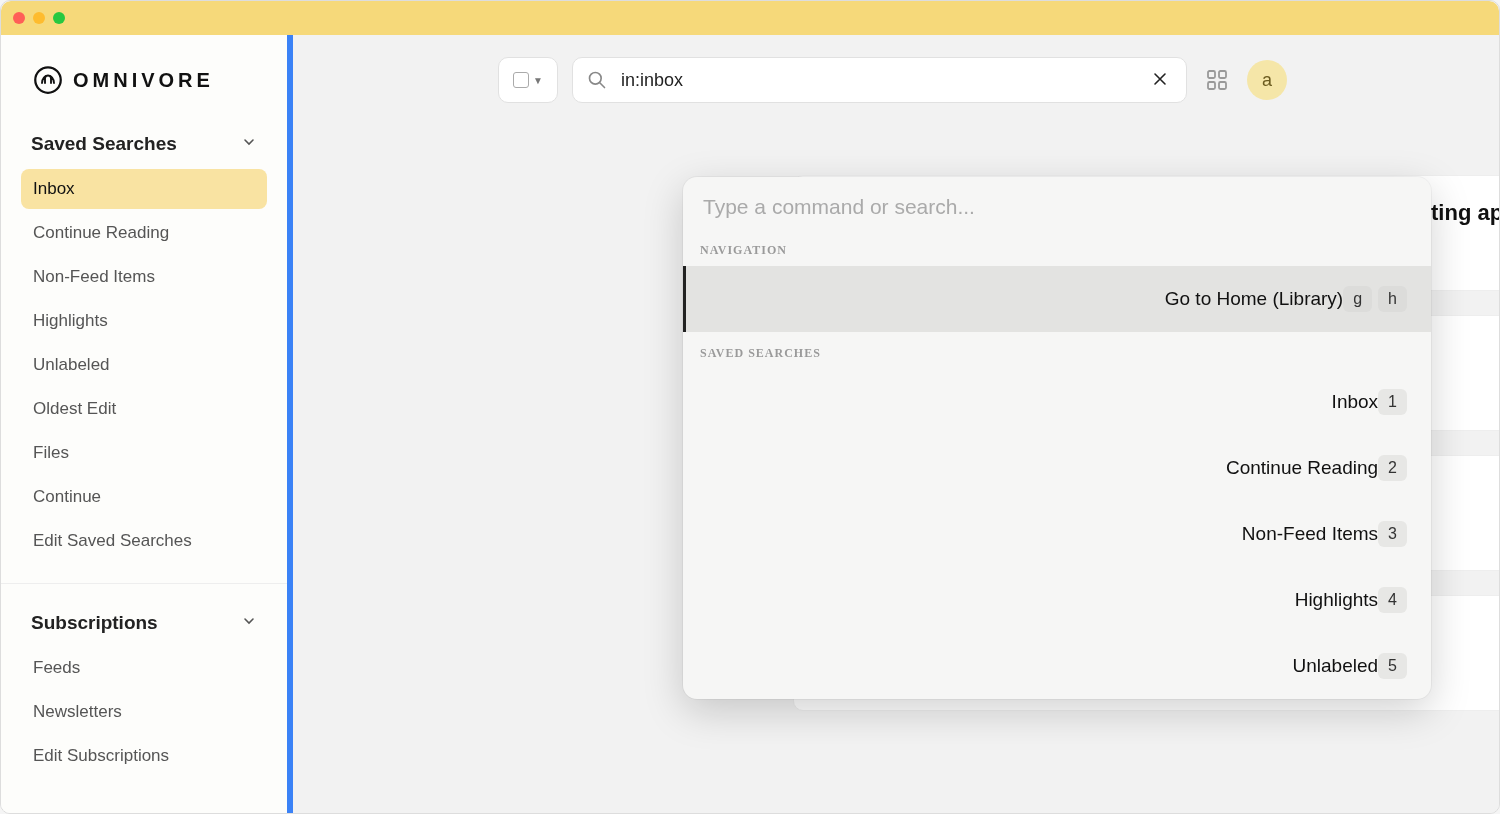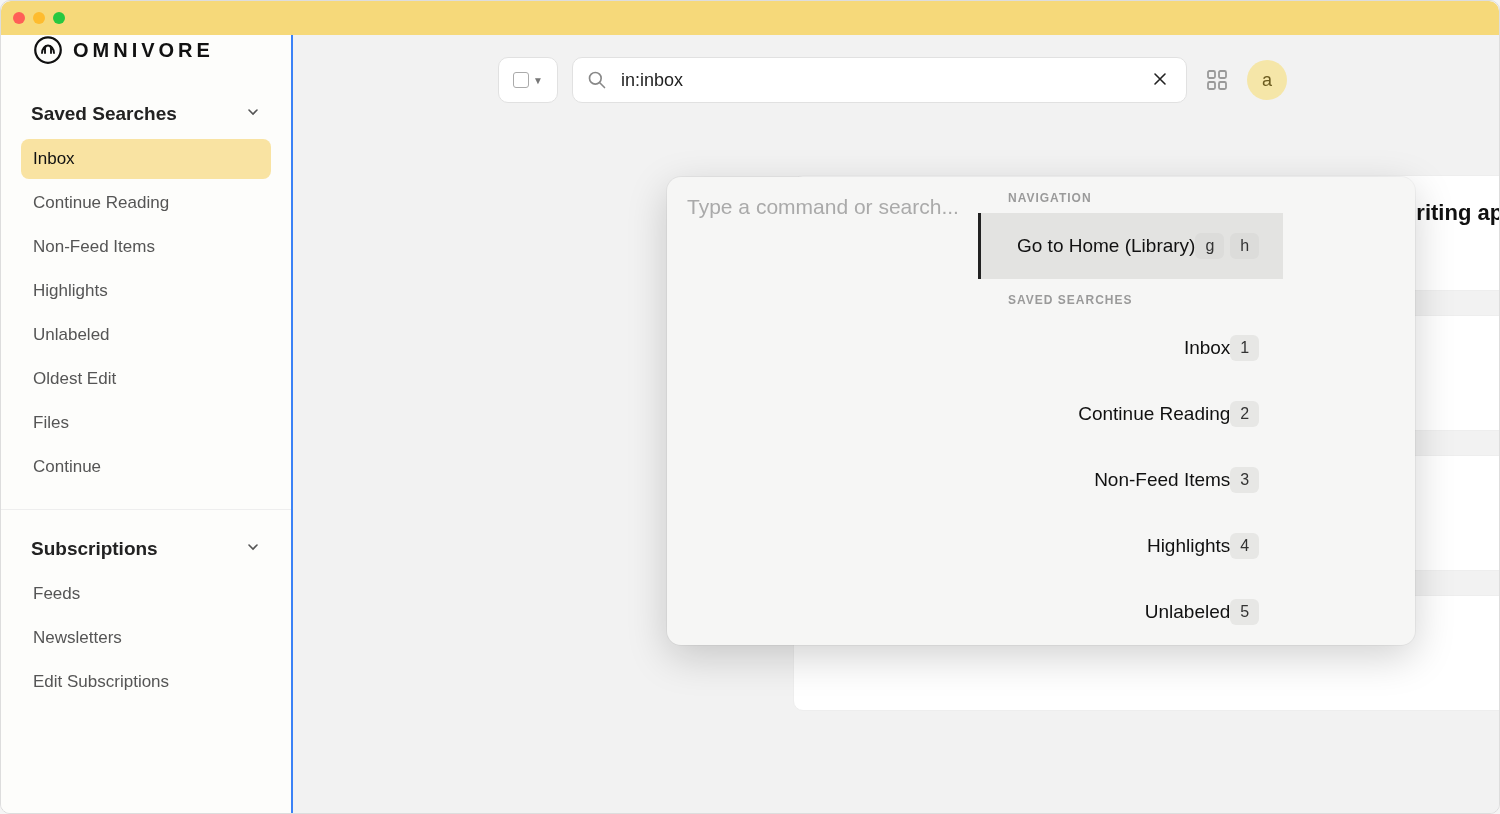--- a/index.html
+++ b/index.html
@@ -31,21 +31,22 @@
   .app {
     display: flex;
     height: calc(100% - 34px);
     background: #f2f2f2;
   }
 
   
   .sidebar {
     width: 292px;
     background: #fdfdfb;
-    border-right: 2px solid #3b82f6;
+    border-right: 6px solid #3b82f6;
+    padding-top: 30px;
     display: flex;
     flex-direction: column;
   }
   .logo-row {
     display: flex;
     align-items: center;
     gap: 10px;
     padding: 0 32px 38px 32px;
   }
   .logo-icon {
@@ -180,48 +181,49 @@
     padding-right: 0;
     padding-left: 560px;
     white-space: nowrap;
     overflow:hidden;
   }
 
   
   .palette {
     position: absolute;
     top: 142px;
-    left: 374px;
+    left: 390px;
     width: 748px;
     max-height: 560px;
     background: #f6f6f5;
     border-radius: 14px;
     box-shadow: 0 12px 40px rgba(0,0,0,0.18), 0 0 0 1px rgba(0,0,0,0.04);
     overflow: hidden;
     display: flex;
-    flex-direction: row;
+    flex-direction: column;
   }
   .palette-input {
     padding: 18px 20px 10px 20px;
   }
   .palette-input input {
     width: 100%;
     border: none;
     outline: none;
     background: transparent;
     font-size: 21px;
     color: #333;
   }
   .palette-input input::placeholder { color: #aaa; }
   .palette-group-label {
     font-size: 12px;
     letter-spacing: 1px;
     color: #9a9a9a;
     font-weight: 600;
-    padding: 14px 20px 8px 30px;
+    padding: 14px 20px 8px 17px;
+    font-family: Liberation Serif, serif;
   }
   .palette-item {
     display: flex;
     align-items: center;
     justify-content: flex-end;
     padding: 20px 24px 20px 36px;
     font-size: 19px;
     color: #111;
     cursor: pointer;
     border-left: 3px solid transparent;
@@ -274,20 +276,21 @@
     </div>
     <ul class="sidebar-list" id="saved-searches-list">
         <li class="sidebar-item active">Inbox</li>
         <li class="sidebar-item">Continue Reading</li>
         <li class="sidebar-item">Non-Feed Items</li>
         <li class="sidebar-item">Highlights</li>
         <li class="sidebar-item">Unlabeled</li>
         <li class="sidebar-item">Oldest Edit</li>
         <li class="sidebar-item">Files</li>
         <li class="sidebar-item">Continue</li>
+        <li class="sidebar-item">Edit Saved Searches</li>
       </ul>
 
     <div class="section-gap"></div>
 
     <div class="section-header">
       <span class="section-title">Subscriptions</span>
       <span class="chevron">
         <svg width="16" height="16" viewBox="0 0 16 16">
             <path d="M4 6l4 4 4-4" stroke="#555" stroke-width="1.6" fill="none" stroke-linecap="round"></path>
           </svg>

